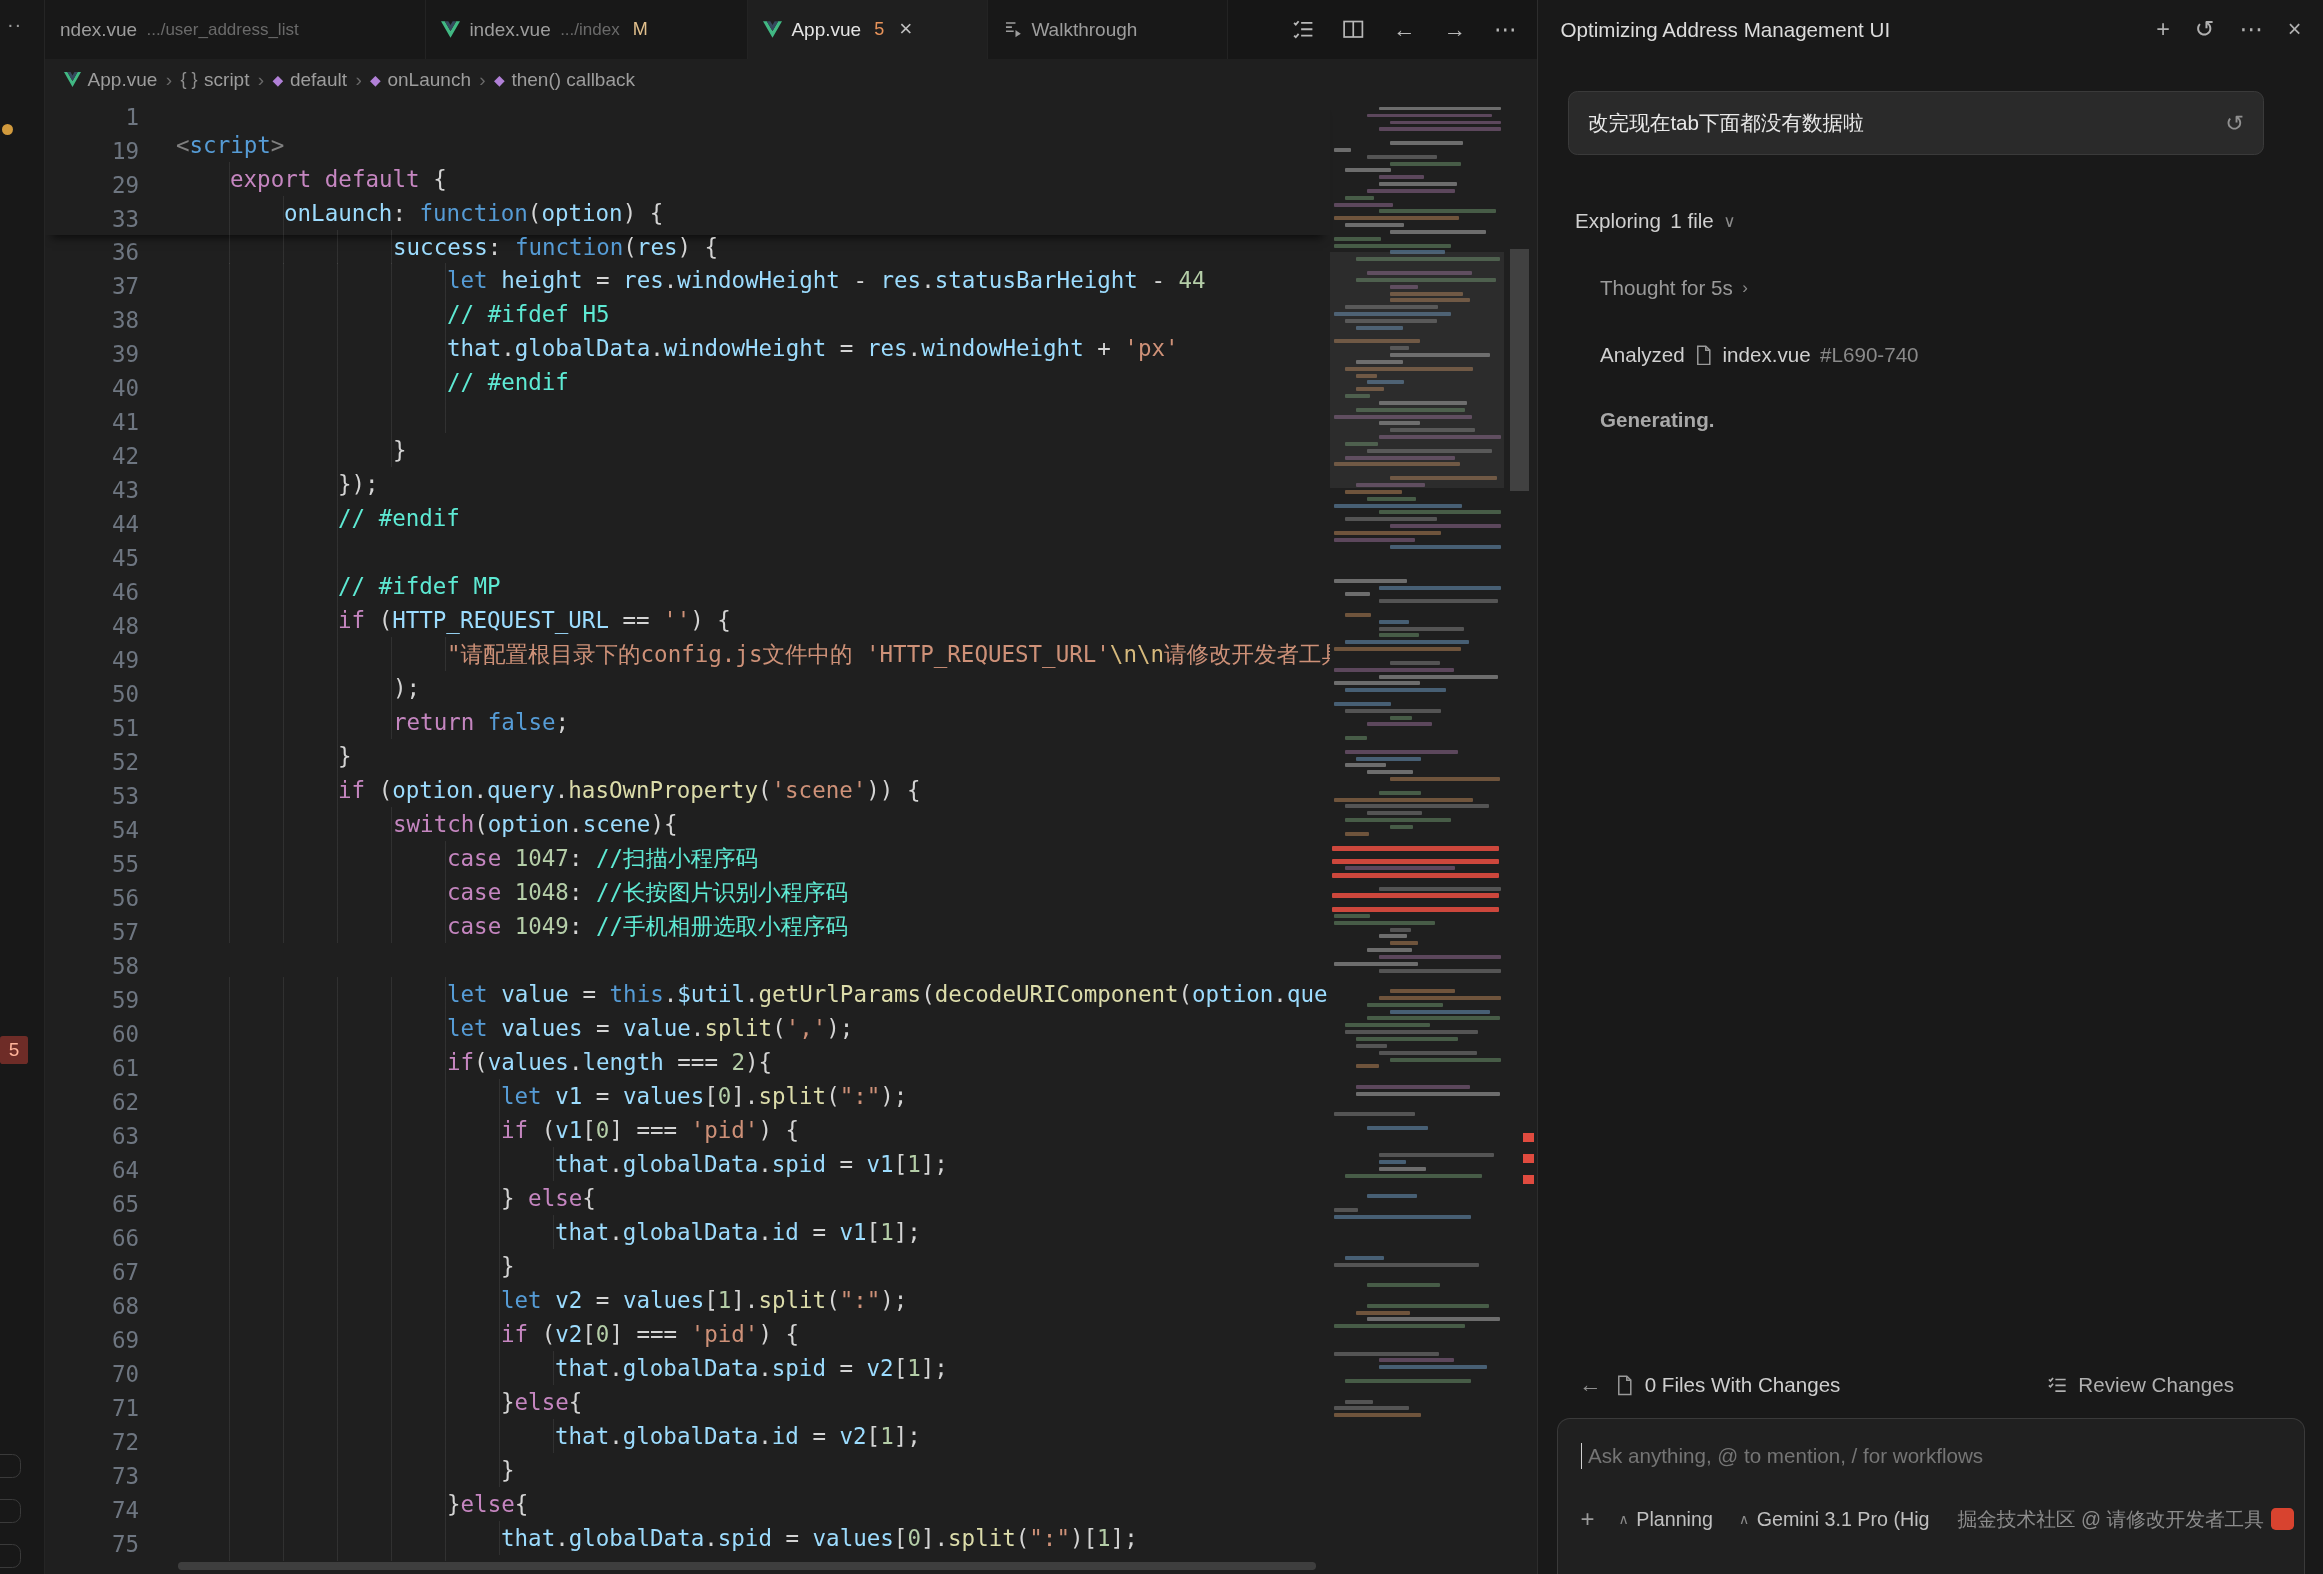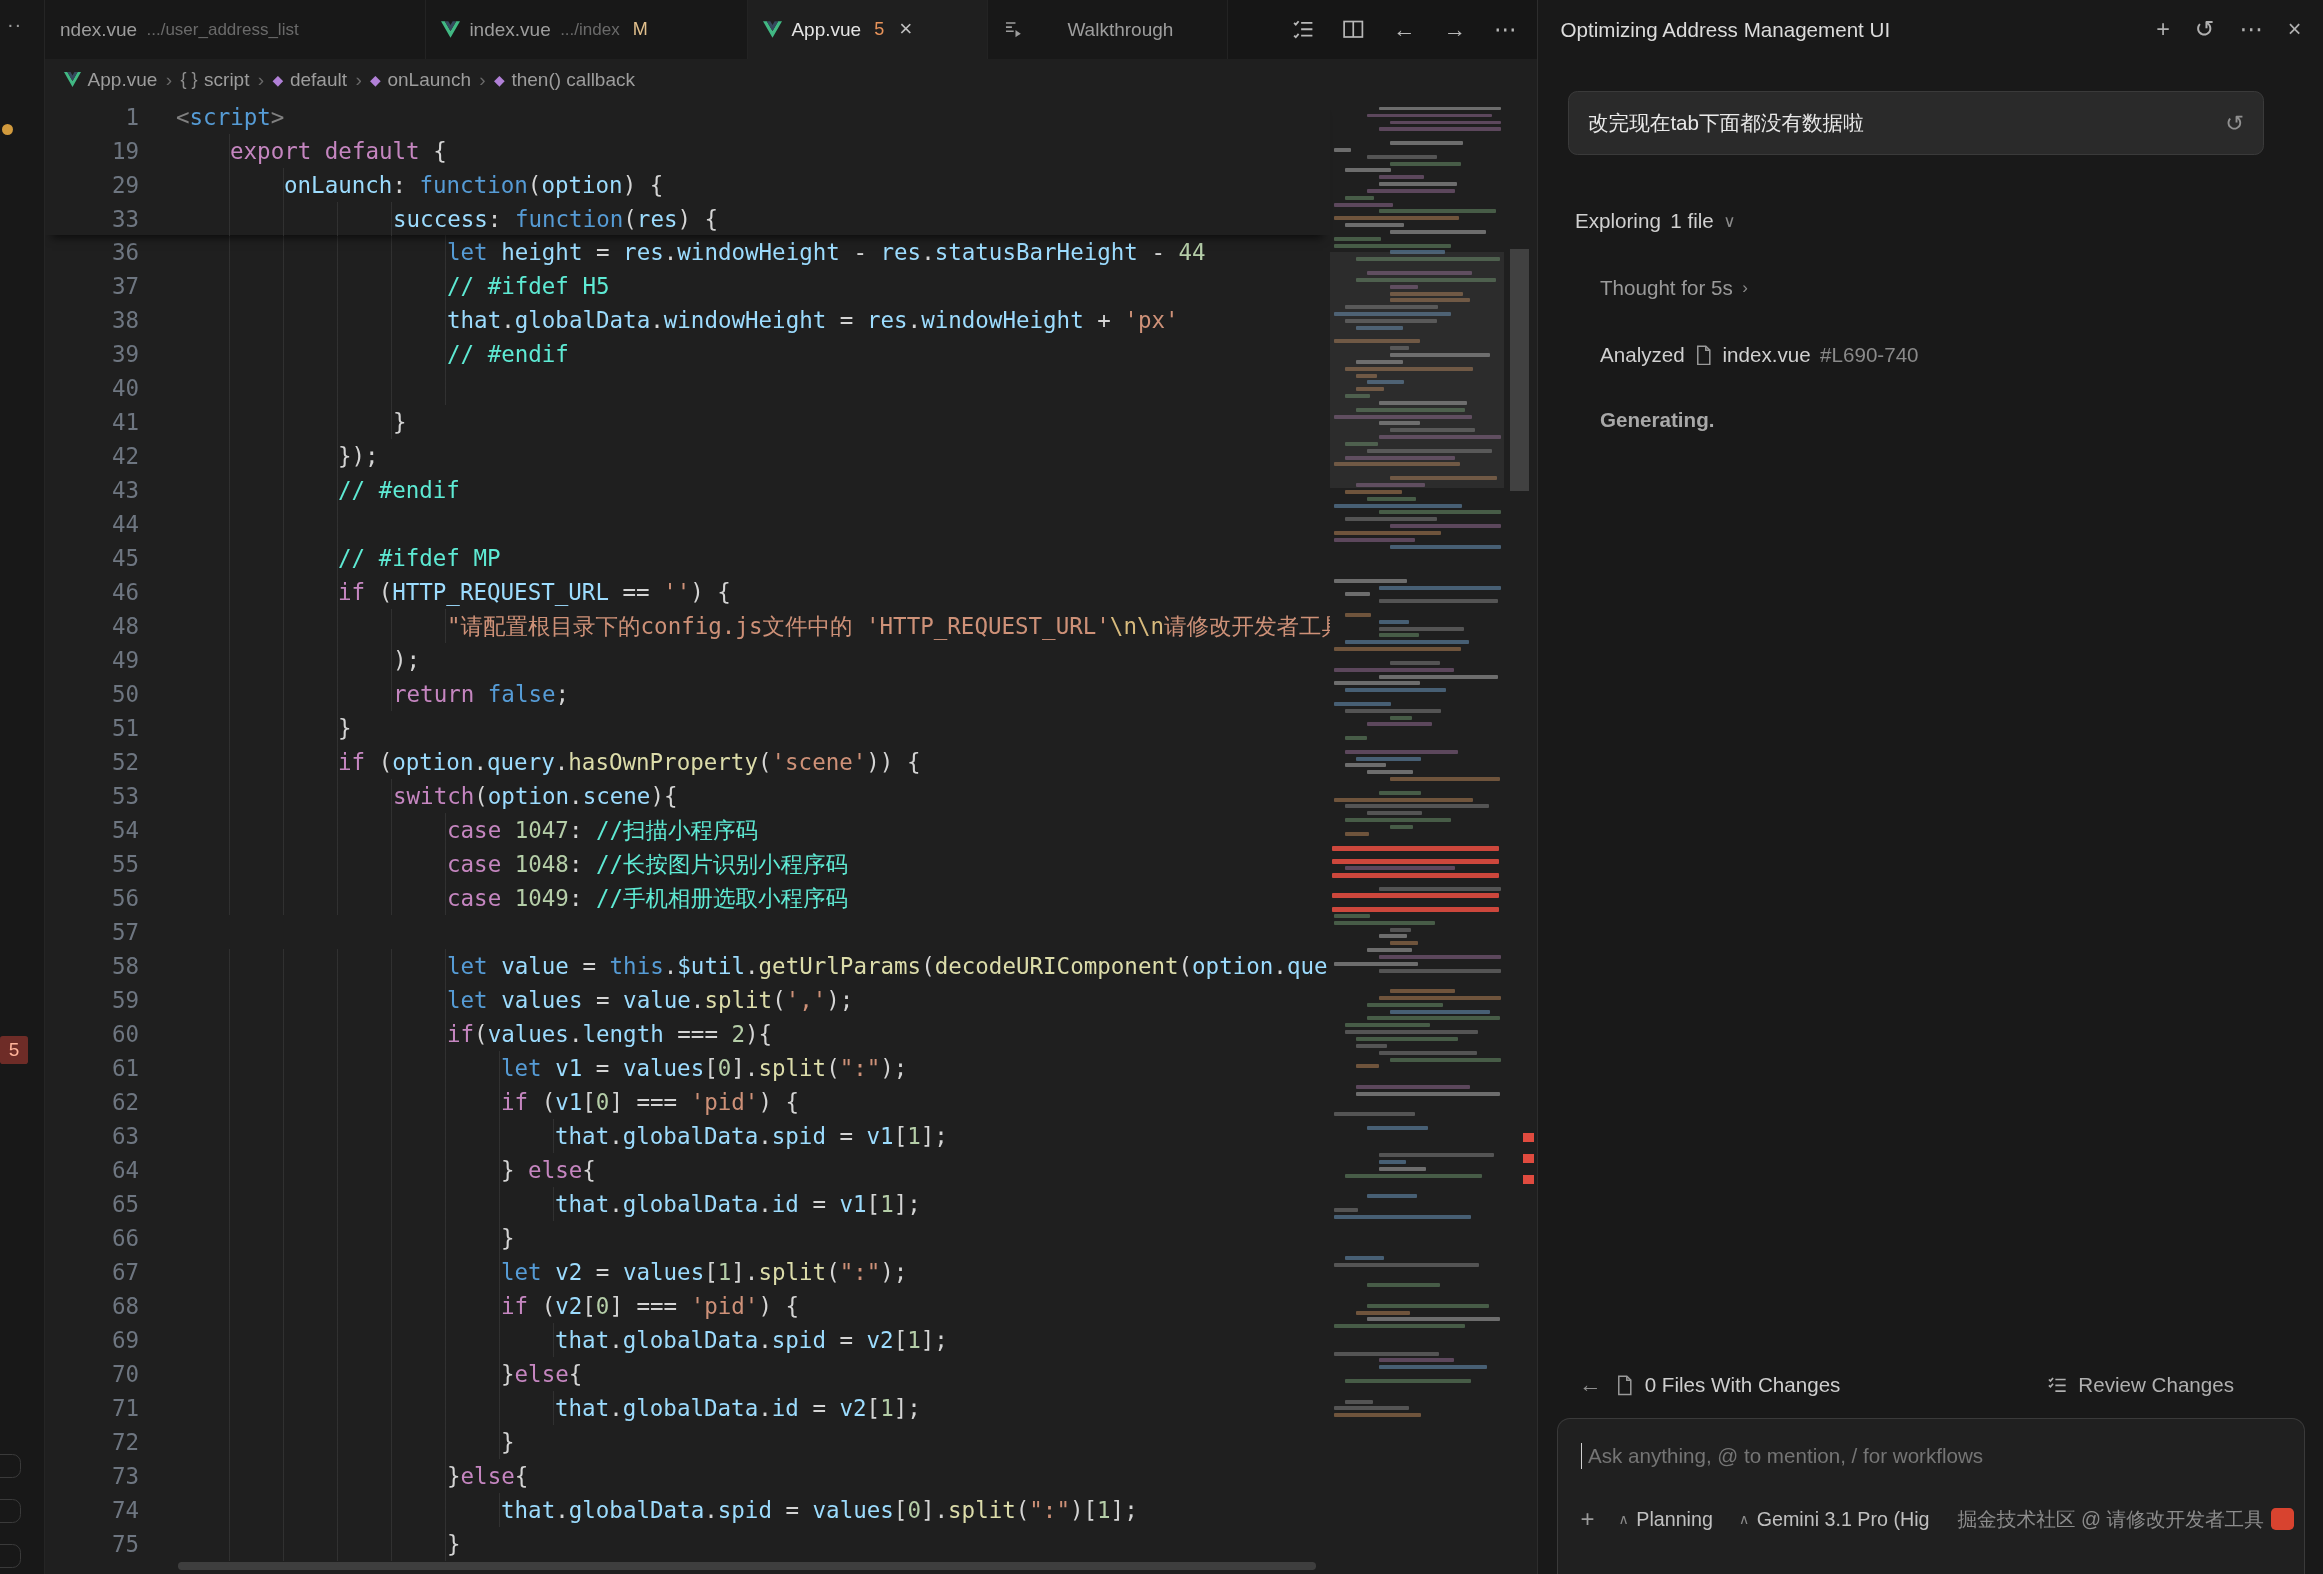--- a/index.html
+++ b/index.html
@@ -19,38 +19,38 @@
 
   
   #tabbar { height:59px; flex:none; background:#161616; display:flex; align-items:stretch; }
   .tab { display:flex; align-items:center; padding:0 15px; border-right:0.9px solid #232323; font-size:19px; color:#9d9d9d; background:#181818; cursor:pointer; white-space:nowrap; overflow:hidden; }
   .tab.active { background:#1f1f1f; color:#e4e4e4; }
   .tab .vue-ico { margin-right:9.4px; flex:none; }
   .tab-detail { font-size:17px; color:#6a6a6a; margin-left:9.4px; }
   .tab-badge-m { margin-left:13px; color:#e2c08d; font-size:18px; }
   .tab-badge-err { margin-left:13px; color:#e8935a; font-size:18px; }
   .tab-close { margin-left:15px; color:#c0c0c0; font-size:22.5px; line-height:1; }
-  #t1 { width:381px; } #t2 { width:322px; } #t3 { width:240px; } #t4 { width:240px;gap:36px; }
+  #t1 { width:381px; } #t2 { width:322px; } #t3 { width:240px; } #t4 { width:240px; }
   #tab-actions { margin-left:auto; display:flex; align-items:center; gap:28px; padding-right:20.6px; color:#b8b8b8; font-size:22.5px; }
   #tab-actions .act { cursor:pointer; display:flex; align-items:center; }
 
   
   #breadcrumb { height:41px; flex:none; background:#1f1f1f; display:flex; align-items:center; padding-left:19px; gap:8.4px; font-size:19px; color:#9d9d9d; }
   .bc-sep { color:#6a6a6a; font-size:19px; }
   .bc-item { display:flex; align-items:center; gap:6.6px; cursor:pointer; }
   .bc-braces { color:#8f8f8f; font-size:18px; }
   .bc-cube { color:#b180d7; font-size:14px; }
 
   
   #editor-body { position:relative; flex:1; overflow:hidden; background:#1f1f1f; }
   #code-lines { position:absolute; top:135px; left:0; width:1285px; overflow:hidden; }
   #sticky { position:absolute; top:0; left:0; width:1285px; height:135px; background:#1f1f1f; z-index:3; box-shadow:0 9.4px 8.4px -6.6px rgba(0,0,0,.6); }
   .crow { display:flex; height:34px; line-height:34px; font-family:"DejaVu Sans Mono", monospace; font-size:22.5px; }
   .ln { flex:0 0 94px; text-align:right; color:#6e7681; user-select:none; }
-  .lc { margin-left:37px; white-space:pre; }
+  .lc { margin-left:37px; white-space:pre;margin-top:28px; }
   .ind { display:inline-block; height:34px; vertical-align:top;
          background:repeating-linear-gradient(to right, transparent 0 53px, rgba(255,255,255,.08) 53px 54px); }
   .tk-kw{color:#C586C0} .tk-st{color:#569CD6} .tk-fn{color:#DCDCAA} .tk-id{color:#9CDCFE}
   .tk-str{color:#CE9178} .tk-esc{color:#d7ba7d} .tk-num{color:#B5CEA8} .tk-cm{color:#5eead4}
   .tk-pn{color:#D4D4D4} .tk-tg{color:#569CD6} .tk-tp{color:#808080}
 
   
   #minimap { position:absolute; top:0; left:1285px; width:174px; height:100%; background:#1f1f1f; overflow:hidden; }
   .mm-bar { position:absolute; height:3.7px; border-radius:0.9px; }
   #minimap-slider { position:absolute; left:0; right:0; top:152px; height:236px; background:rgba(121,121,121,.15); }

